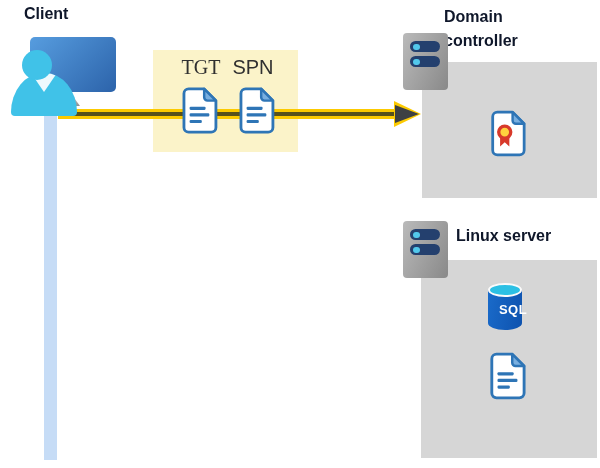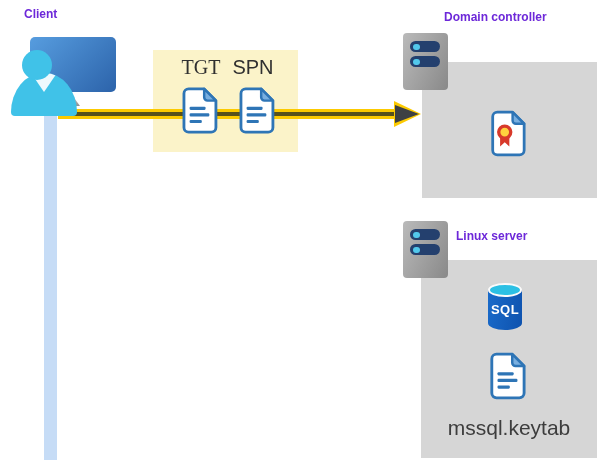--- a/index.html
+++ b/index.html
@@ -1,21 +1,21 @@
 <!DOCTYPE html>
 <html><head>
 <meta charset="utf-8">
 <style>
   html,body { margin:0; padding:0; background:#fff; }
   .stage {
     position:relative; width:600px; height:468px; background:#ffffff;
     font-family:"Liberation Sans", sans-serif; overflow:hidden;
   }
   .abs { position:absolute; }
-  .title { position:absolute; font-weight:bold; font-size:12px; line-height:24px; color:#6d28d9; }
+  .title { position:absolute; font-weight:bold; font-size:16px; line-height:24px; color:#0f172a; }
 
   
   .monitor { left:30px; top:37px; width:86px; height:55px;
     background:linear-gradient(135deg,#579ddf 0%, #2c63aa 100%); border-radius:5px; z-index:2; }
   .monitor-stand { left:50px; top:91px; width:30px; height:15px;
     background:linear-gradient(#e9e9e9,#8f8f8f); clip-path:polygon(36% 0,64% 0,100% 100%,0 100%); z-index:1; }
   .person-head { left:22px; top:50px; width:30px; height:30px; border-radius:50%;
     background:#40c2e8; z-index:4; }
   .person-body { left:11px; top:73px; width:66px; height:43px; background:#40c2e8;
     border-radius:33px 33px 4px 4px / 40px 40px 4px 4px; z-index:3; overflow:hidden; }
@@ -59,21 +59,21 @@
 
   .doc-icon { position:absolute; z-index:3; }
 
   
   .sql-icon { left:488px; top:283px; width:34px; height:47px; z-index:2; }
   .sql-body { position:absolute; left:0; top:7px; width:34px; height:40px;
     background:linear-gradient(100deg,#1a6bca,#0e52ae);
     border-radius:0 0 17px 17px / 0 0 7px 7px; }
   .sql-top { position:absolute; left:0; top:0; width:34px; height:14px; border-radius:50%;
     background:#2cc0e4; border:2px solid #fbfbfb; box-sizing:border-box; }
-  .sql-text { position:absolute; left:0; top:19px; width:34px; text-align:center;
+  .sql-text { position:absolute; left:8px; top:19px; width:34px; text-align:center;
     color:#fff; font-weight:bold; font-size:13px; letter-spacing:0.5px; }
 
   .keytab-label { left:421px; top:416px; width:176px; text-align:center;
     font-size:21px; color:#3d3d3d; }
 </style>
 </head>
 <body>
 
 <div class="stage">
 
@@ -148,15 +148,14 @@
   <div class="doc-icon" style="left:488px; top:352px; width:38px; height:48px;">
     <svg width="38" height="48" viewBox="0 0 40 50">
       <path d="M4 7 a5 5 0 0 1 5 -5 H25.5 L38 14.5 V43 a5 5 0 0 1 -5 5 H9 a5 5 0 0 1 -5 -5 Z" fill="#ffffff" stroke="#2e75b6" stroke-width="3" stroke-linejoin="round"></path>
       <path d="M25.5 2 V11 a3.5 3.5 0 0 0 3.5 3.5 H38 Z" fill="#79afe0" stroke="#2e75b6" stroke-width="2.6" stroke-linejoin="round"></path>
       <rect x="10" y="21" width="17" height="3.4" rx="1.2" fill="#2e75b6"></rect>
       <rect x="10" y="28" width="21" height="3.4" rx="1.2" fill="#2e75b6"></rect>
       <rect x="10" y="35" width="13" height="3.4" rx="1.2" fill="#2e75b6"></rect>
     </svg>
   </div>
 
-  <div class="abs keytab-label">mssql.keytab</div>
 
 </div>
 
 </body></html>

